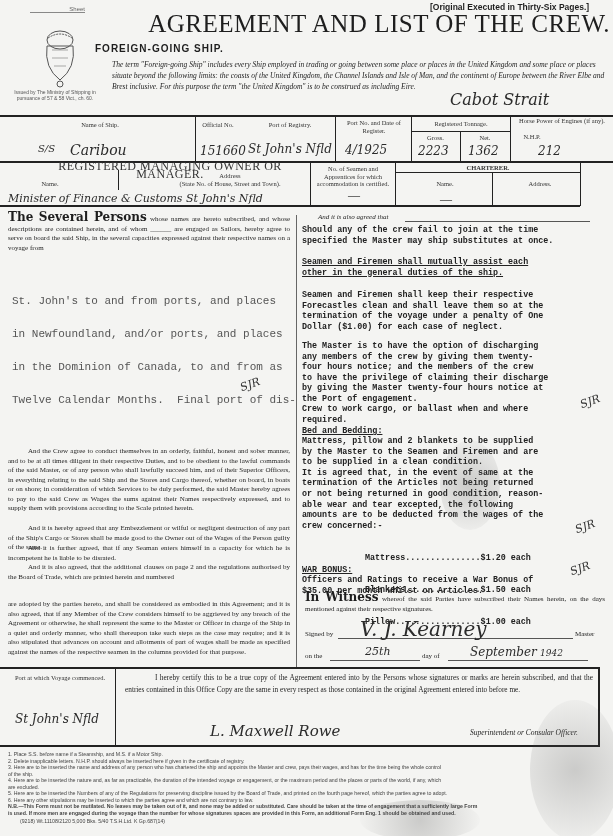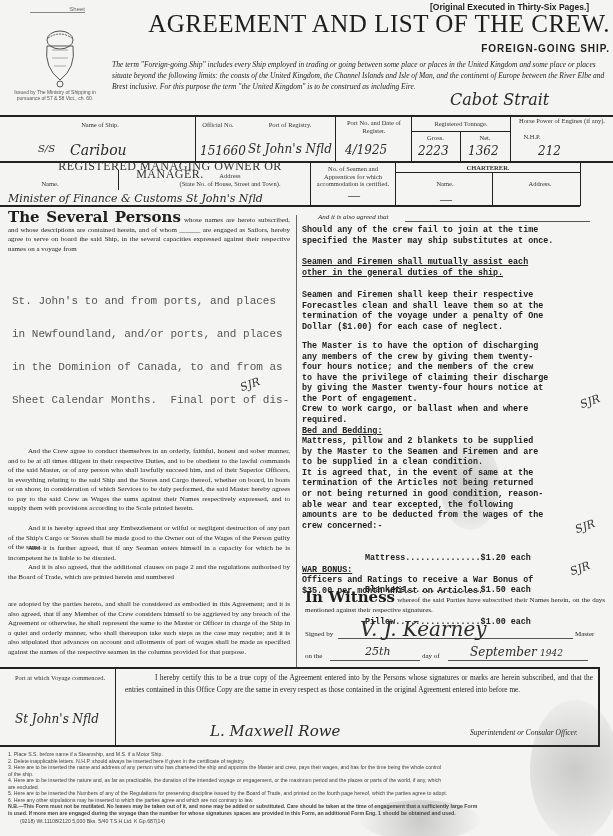--- a/index.html
+++ b/index.html
@@ -11,37 +11,37 @@
   }
   .abs { position: absolute; }
   .serif { font-family: "Liberation Serif", serif; }
   .sans { font-family: "Liberation Sans", sans-serif; }
   .hand { font-family: "DejaVu Serif", serif; font-style: italic; color: #2b2b2b; }
   .line { position: absolute; background: #222; }
 
   
   #orig-note { left: 430px; top: 2px; font-size: 8.5px; font-weight: bold; }
   #title { left: 95px; top: 10px; width: 515px; text-align: right; font-size: 25px; letter-spacing: 0.5px; }
-  #subtitle { left: 95px; top: 43px; width: 515px; text-align: right; font-size: 10px; font-weight: bold; letter-spacing: 1px; }
+  #subtitle { left: 95px; top: 43px; width: 515px; text-align: left; font-size: 10px; font-weight: bold; letter-spacing: 1px; }
   #term-text { left: 112px; top: 59px; width: 495px; font-size: 7.5px; font-style: italic; line-height: 11px; }
   #crest { left: 38px; top: 28px; width: 44px; height: 60px; }
   #crest-caption { left: 10px; top: 90px; width: 90px; font-size: 5px; text-align: center; line-height: 5.5px; color:#555; }
   #sheet-label { left: 30px; top: 6px; font-size: 6px; color: #666; border-bottom: 1px solid #888; width: 55px; text-align: right; }
   #ship-sig { left: 450px; top: 90px; font-size: 16px; }
 
   
   .cell-label { position: absolute; font-size: 6.5px; text-align: center; line-height: 7.5px; color:#333; }
   .cell-val { position: absolute; font-size: 12px; }
 
   
   .para { position: absolute; font-size: 7px; line-height: 9.5px; text-align: justify; }
   .typed { position: absolute; font-family: "Liberation Mono", monospace; font-size: 8.4px; line-height: 10.6px; font-weight: bold; color: #222; white-space: pre; }
   .typed-left { position: absolute; font-family: "Liberation Mono", monospace; font-size: 11px; line-height: 16.5px; color: #555; white-space: pre; }
   .footnote { position: absolute; font-size: 5.2px; line-height: 6.5px; color: #444; white-space: nowrap; }
-  .gothic { font-family: "DejaVu Serif", serif; font-weight: bold; font-size: 15px; }
+  .gothic { font-family: "DejaVu Serif", serif; font-weight: bold; font-size: 12px; }
   .initials { position: absolute; font-family: "DejaVu Serif", serif; font-style: italic; font-size: 11px; color: #333; transform: rotate(-20deg); }
   .noise { position: absolute; border-radius: 50%; background: radial-gradient(circle, rgba(80,80,80,0.25), rgba(80,80,80,0)); }
 </style>
 </head>
 <body>
 
 <div class="abs sans" id="sheet-label">Sheet</div>
 <div class="abs sans" id="orig-note">[Original Executed in Thirty-Six Pages.]</div>
 <div class="abs serif" id="title">AGREEMENT AND LIST OF THE CREW.</div>
 <div class="abs sans" id="subtitle">FOREIGN-GOING SHIP.</div>
@@ -106,21 +106,21 @@
 
 <div class="para" style="left:8px;top:213px;width:282px;">
   <span class="gothic">The Several Persons</span>
   <span>whose names are hereto subscribed, and whose descriptions are contained herein, and of whom ______ are engaged as Sailors, hereby agree to serve on board the said Ship, in the several capacities expressed against their respective names on a voyage from</span>
 </div>
 
 <div class="typed-left" style="left:12px;top:276px;">
 <div>St. John's to and from ports, and places</div>
 <div>in Newfoundland, and/or ports, and places</div>
 <div>in the Dominion of Canada, to and from as</div>
-<div>Sheet Calendar Months.  Final port of dis-</div>
+<div>Twelve Calendar Months.  Final port of dis-</div>
 </div>
 <div class="initials" style="left:240px;top:378px;">SJR</div>
 
 <div class="para" style="left:8px;top:447px;width:282px;text-indent:20px;">And the Crew agree to conduct themselves in an orderly, faithful, honest and sober manner, and to be at all times diligent in their respective Duties, and to be obedient to the lawful commands of the said Master, or of any person who shall lawfully succeed him, and of their Superior Officers, in everything relating to the said Ship and the Stores and Cargo thereof, whether on board, in boats or on shore; in consideration of which Services to be duly performed, the said Master hereby agrees to pay to the said Crew as Wages the sums against their Names respectively expressed, and to supply them with provisions according to the Scale printed herein.</div>
 <div class="para" style="left:8px;top:524px;width:282px;text-indent:20px;">And it is hereby agreed that any Embezzlement or wilful or negligent destruction of any part of the Ship's Cargo or Stores shall be made good to the Owner out of the Wages of the Person guilty of the same.</div>
 <div class="para" style="left:8px;top:544px;width:282px;text-indent:20px;">And it is further agreed, that if any Seaman enters himself in a capacity for which he is incompetent he is liable to be disrated.</div>
 <div class="para" style="left:8px;top:563px;width:282px;text-indent:20px;">And it is also agreed, that the additional clauses on page 2 and the regulations authorised by the Board of Trade, which are printed herein and numbered</div>
 <div class="para" style="left:8px;top:600px;width:282px;">are adopted by the parties hereto, and shall be considered as embodied in this Agreement; and it is also agreed, that if any Member of the Crew considers himself to be aggrieved by any breach of the Agreement or otherwise, he shall represent the same to the Master or Officer in charge of the Ship in a quiet and orderly manner, who shall thereupon take such steps as the case may require; and it is also stipulated that advances on account and allotments of part of wages shall be made as specified against the names of the respective seamen in the columns provided for that purpose.</div>
 
 <div class="line" style="left:296px;top:215px;width:1px;height:452px;background:#666;"></div>

